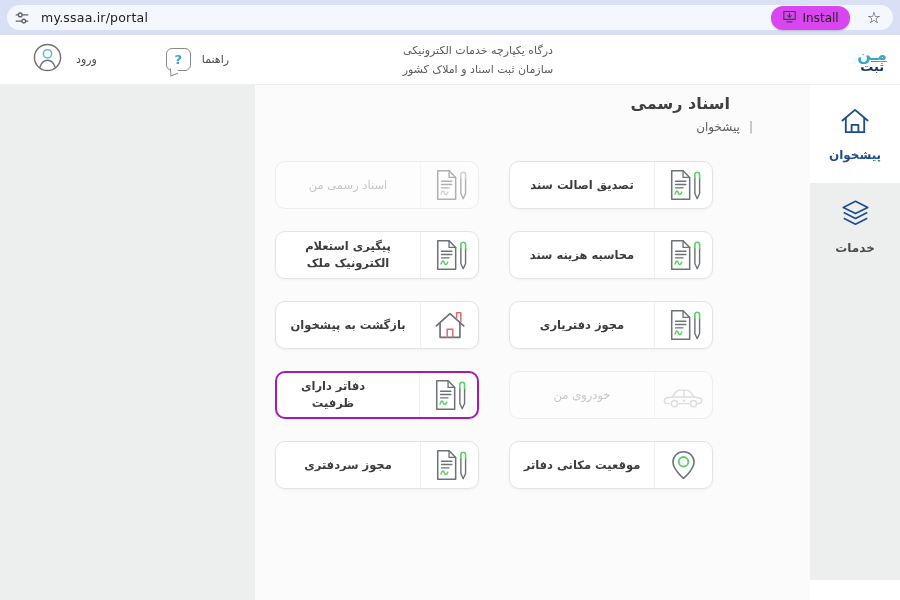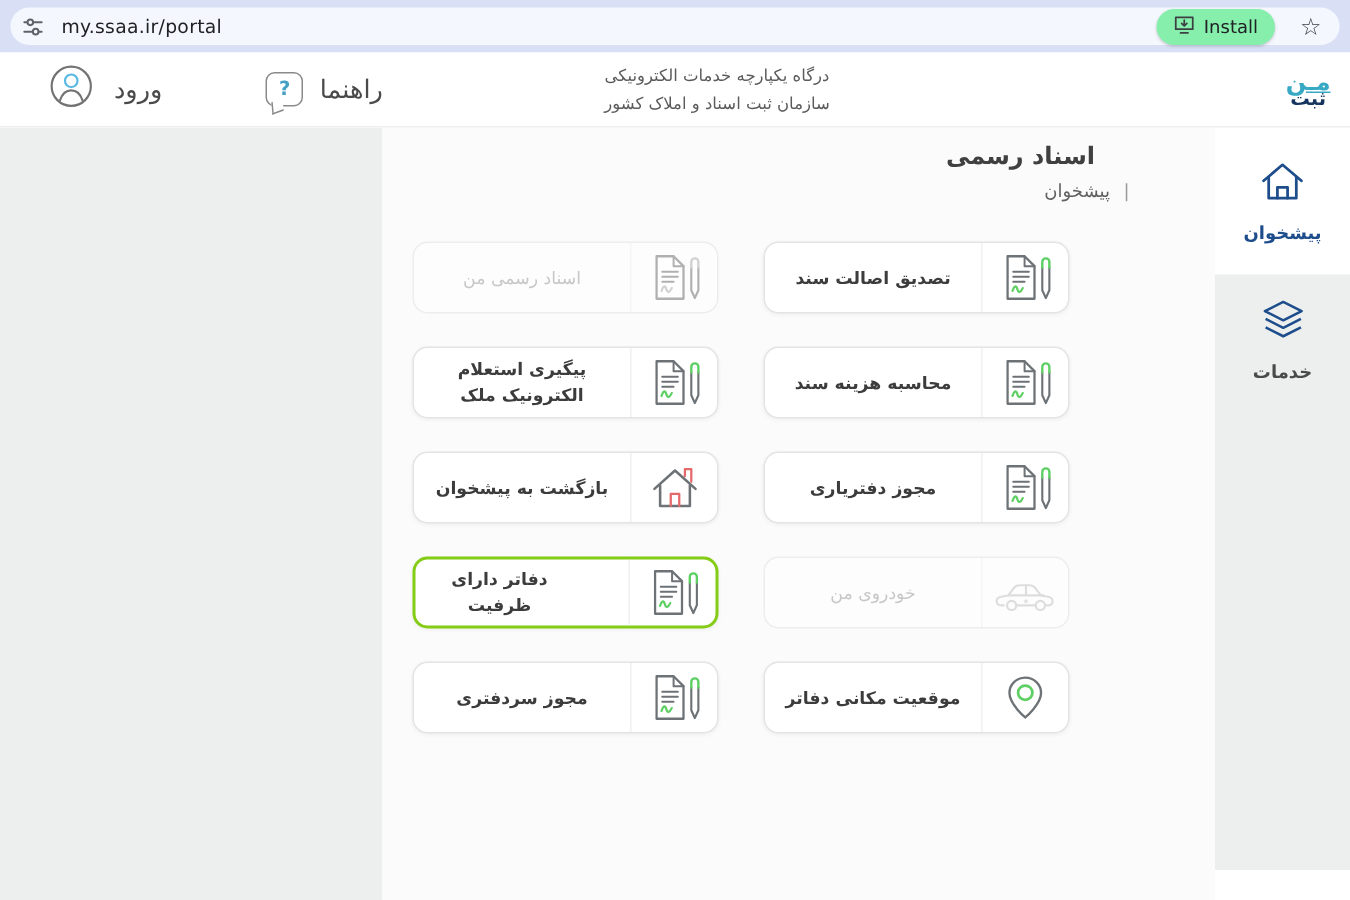--- a/index.html
+++ b/index.html
@@ -16,33 +16,33 @@
     display:flex; align-items:center; padding:12px 7px;
   }
   .url-pill {
     flex:1; height:25px; background:#f4f7fd; border-radius:14px;
     display:flex; align-items:center; padding:0 4px 0 4px; gap:8px;
   }
   .tune-wrap { width:22px; height:22px; border-radius:50%; display:flex; align-items:center; justify-content:center; }
   .url-text { font-size:12.5px; color:#202124; direction:ltr; letter-spacing:.2px; }
   .install-btn {
     margin-left:auto; display:flex; align-items:center; gap:6px;
-    background:#86efac; border-radius:12px; padding:3px 11px;
+    background:#d946ef; border-radius:12px; padding:3px 11px;
     font-size:12px; color:#202124; box-shadow:0 1px 2px rgba(60,64,67,.25);
     cursor:pointer; white-space:nowrap;
   }
   .star { font-size:16px; color:#3c4043; margin:0 8px 0 9px; cursor:pointer; line-height:1; }
 
   
   .site-header {
     height:50px; background:#fff; position:relative;
     display:flex; align-items:center; border-bottom:1px solid #efefef;
   }
   .header-left { display:flex; align-items:center; padding-left:32px; gap:13px; }
-  .hdr-label { font-size:17px; color:#4a4a4a; }
+  .hdr-label { font-size:11px; color:#4a4a4a; }
   .help-group { display:flex; align-items:center; gap:11px; margin-left:56px; }
   .help-bubble {
     position:relative; width:25px; height:23px; background:#fff;
     border:1.5px solid #8a8a8a; border-radius:6px;
     display:flex; align-items:center; justify-content:center;
     color:#45a1c4; font-weight:bold; font-size:13px;
   }
   .help-bubble::after {
     content:""; position:absolute; left:3px; bottom:-5px; width:7px; height:7px;
     background:#fff; border-left:1.5px solid #8a8a8a; border-bottom:1.5px solid #8a8a8a;
@@ -72,21 +72,21 @@
   .service-btn {
     height:48px; background:#fff; border:1px solid #e3e4e4; border-radius:10px;
     display:flex; direction:rtl; align-items:stretch; overflow:hidden;
     box-shadow:0 1px 3px rgba(0,0,0,.05); cursor:pointer;
   }
   .icon-slot { flex:0 0 58px; display:flex; align-items:center; justify-content:center; border-left:1px solid #f0f0f0; }
   .service-label {
     flex:1; display:flex; align-items:center; justify-content:center; text-align:center;
     font-size:11.5px; font-weight:bold; color:#3c3c3c; line-height:1.45; padding:2px 6px;
   }
-  .service-btn.outlined { border:2px solid #84cc16;gap:30px; }
+  .service-btn.outlined { border:2px solid #a21caf;gap:30px; }
   .service-btn.disabled { border-color:#ededed; background:#fdfdfd; box-shadow:none; cursor:default; }
   .service-btn.disabled .service-label { color:#c7c7c7; font-weight:normal; }
   .service-btn.disabled .icon-slot { border-left-color:#f5f5f5; }
   .service-btn.disabled .icon-slot svg { filter:grayscale(1) opacity(.55); }
 
   
   .sidebar { width:90px; background:#fff; display:flex; flex-direction:column; }
   .side-item {
     display:flex; flex-direction:column; align-items:center; justify-content:center;
     gap:7px; cursor:pointer;

